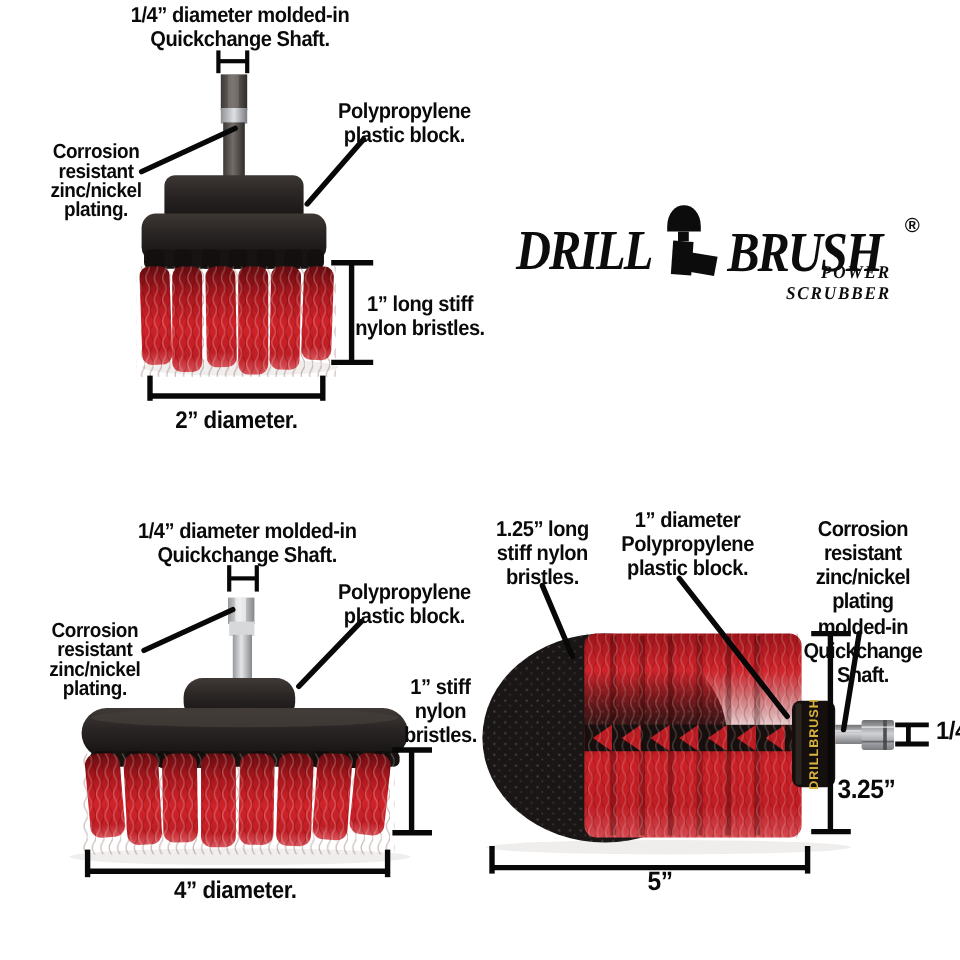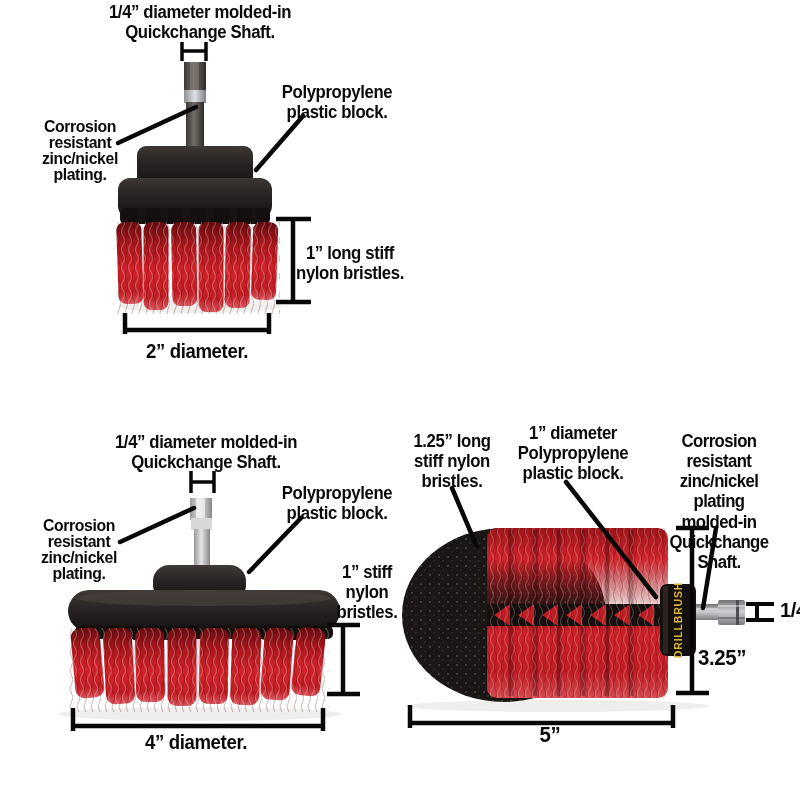--- a/index.html
+++ b/index.html
@@ -217,20 +217,34 @@
     <g>
       <rect x="304" y="86" width="24" height="16" fill="url(#cSilver)"></rect>
       <line x1="304" y1="91" x2="328" y2="91" stroke="#ffffff" stroke-opacity="0.5" stroke-width="1.5"></line>
       <rect x="326" y="82" width="27" height="25" rx="2" fill="url(#cSilver)"></rect>
       <rect x="344" y="82" width="3" height="25" fill="#4e4f52"></rect>
       <line x1="326" y1="88" x2="353" y2="88" stroke="#ffffff" stroke-opacity="0.55" stroke-width="1.5"></line>
       <line x1="326" y1="100" x2="353" y2="100" stroke="#3e3f42" stroke-opacity="0.6" stroke-width="1.5"></line>
     </g>
   </svg>
 
+  <div class="logo">
+    <span class="logo-word" style="left:0;top:34px;">DRILL</span>
+    <svg class="abs" style="left:122px;top:10px;" width="48" height="74" viewBox="0 0 48 74">
+      <g fill="#0c0c0c">
+        <path d="M4 27 C4 3 32 3 32 27 L32 31 L4 31 Z"></path>
+        <rect x="13" y="31" width="9" height="8"></rect>
+        <rect x="8" y="39" width="17" height="28" transform="rotate(4 16 53)"></rect>
+        <path d="M22 48 L46 52 L43 68 L20 64 Z"></path>
+      </g>
+    </svg>
+    <span class="logo-word" style="left:176px;top:36px;">BRUSH</span>
+    <span class="logo-reg" style="left:324px;top:26px;">®</span>
+    <div class="logo-tag" style="left:168px;top:68px;width:152px;">POWER SCRUBBER</div>
+  </div>
 
   <svg class="abs" style="left:0;top:0;pointer-events:none;" width="800" height="800" viewBox="0 0 800 800">
     <g stroke="#080808" stroke-width="4.5" stroke-linecap="round">
       <line x1="118" y1="143" x2="196" y2="107"></line>
       <line x1="303" y1="116" x2="256" y2="170"></line>
       <line x1="120" y1="542" x2="194" y2="508"></line>
       <line x1="301" y1="518" x2="249" y2="572"></line>
       <line x1="452" y1="488" x2="477" y2="547"></line>
       <line x1="566" y1="482" x2="656" y2="597"></line>
       <line x1="716" y1="528" x2="703" y2="608"></line>

